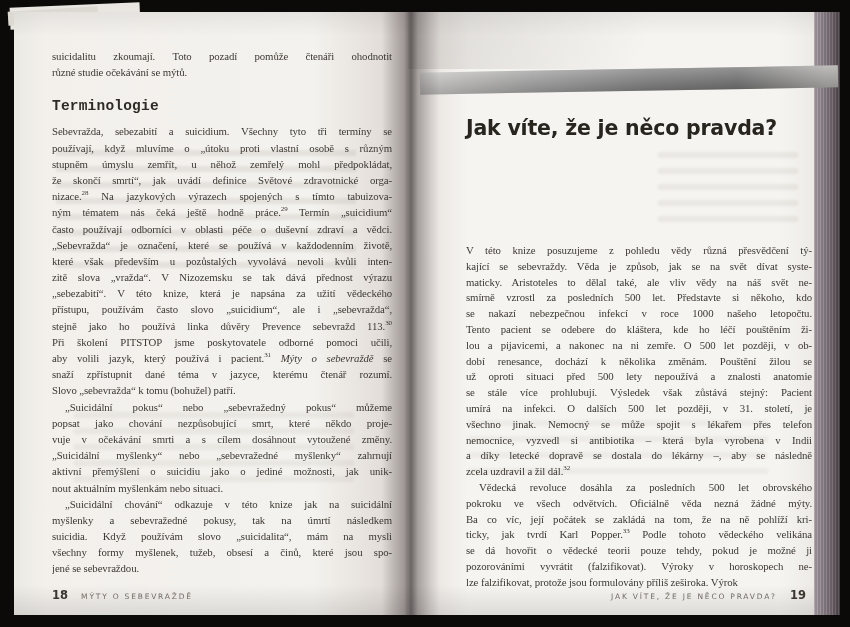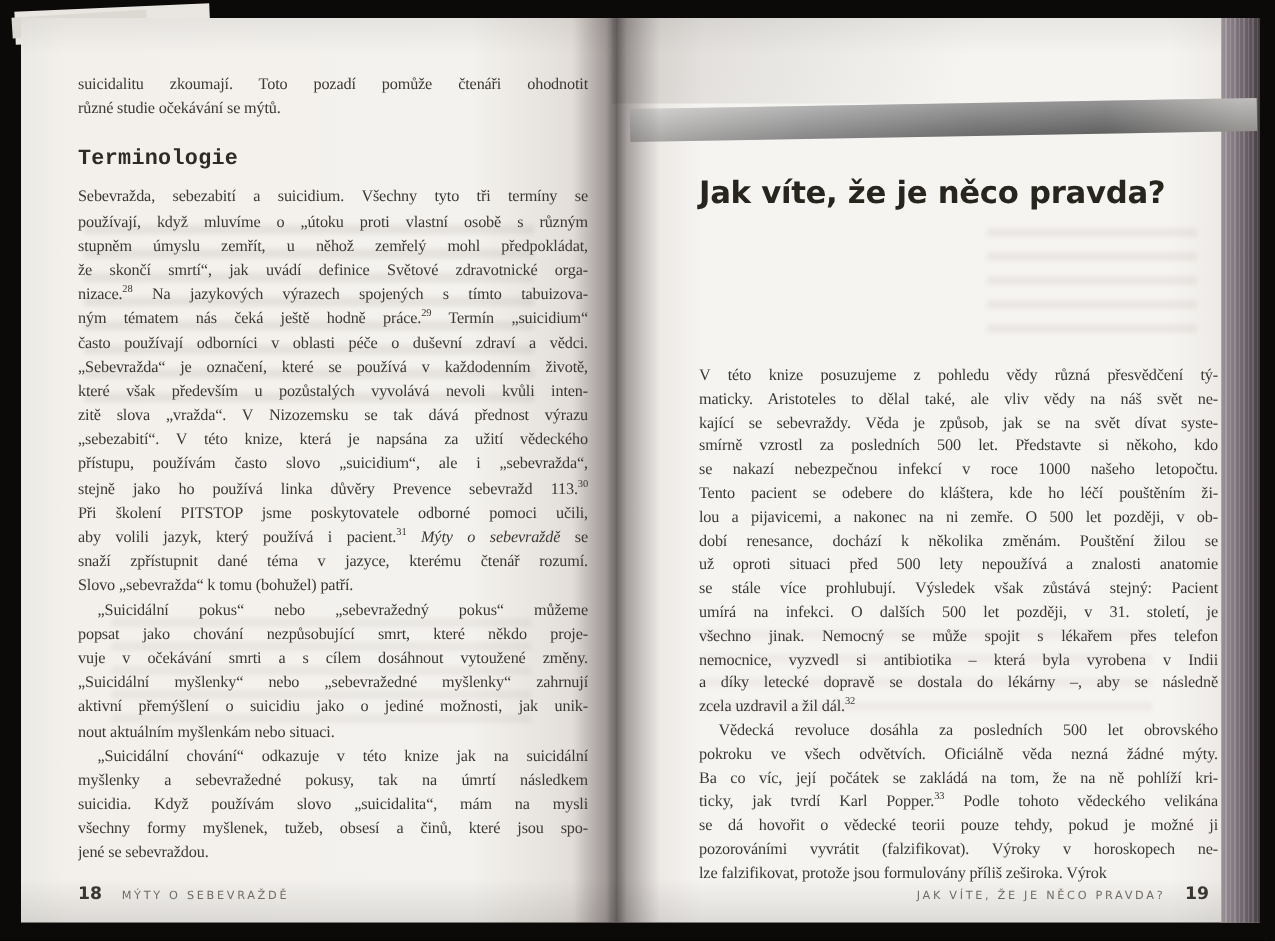--- a/index.html
+++ b/index.html
@@ -123,22 +123,22 @@
   <div class="page right">
     <div class="rp-wash"></div>
     <div class="edge-stack"></div>
     <div class="chapter-bar"></div>
     <div class="ghost g3"></div>
     <div class="ghost g4"></div>
     <h1 class="title">Jak víte, že je něco pravda?</h1>
     <div class="rp-body">
       <div class="para">
           <div class="bline">V této knize posuzujeme z pohledu vědy různá přesvědčení tý-</div>
+          <div class="bline">kající se sebevraždy. Věda je způsob, jak se na svět dívat syste-</div>
           <div class="bline">maticky. Aristoteles to dělal také, ale vliv vědy na náš svět ne-</div>
-          <div class="bline">kající se sebevraždy. Věda je způsob, jak se na svět dívat syste-</div>
           <div class="bline">smírně vzrostl za posledních 500 let. Představte si někoho, kdo</div>
           <div class="bline">se nakazí nebezpečnou infekcí v roce 1000 našeho letopočtu.</div>
           <div class="bline">Tento pacient se odebere do kláštera, kde ho léčí pouštěním ži-</div>
           <div class="bline">lou a pijavicemi, a nakonec na ni zemře. O 500 let později, v ob-</div>
           <div class="bline">dobí renesance, dochází k několika změnám. Pouštění žilou se</div>
           <div class="bline">už oproti situaci před 500 lety nepoužívá a znalosti anatomie</div>
           <div class="bline">se stále více prohlubují. Výsledek však zůstává stejný: Pacient</div>
           <div class="bline">umírá na infekci. O dalších 500 let později, v 31. století, je</div>
           <div class="bline">všechno jinak. Nemocný se může spojit s lékařem přes telefon</div>
           <div class="bline">nemocnice, vyzvedl si antibiotika – která byla vyrobena v Indii</div>

